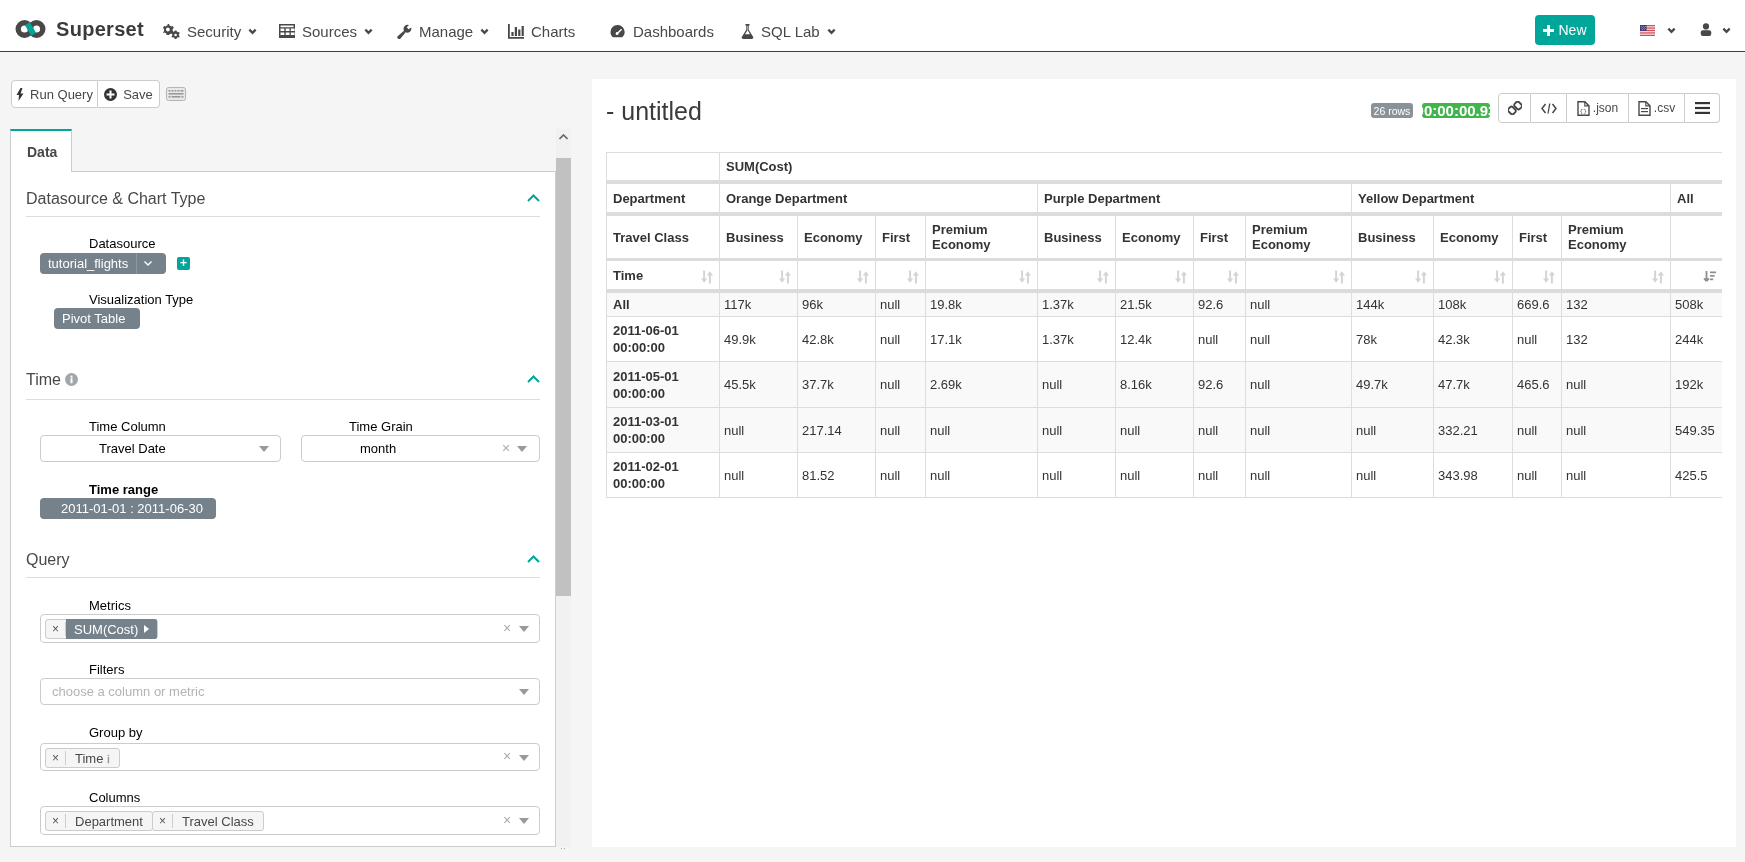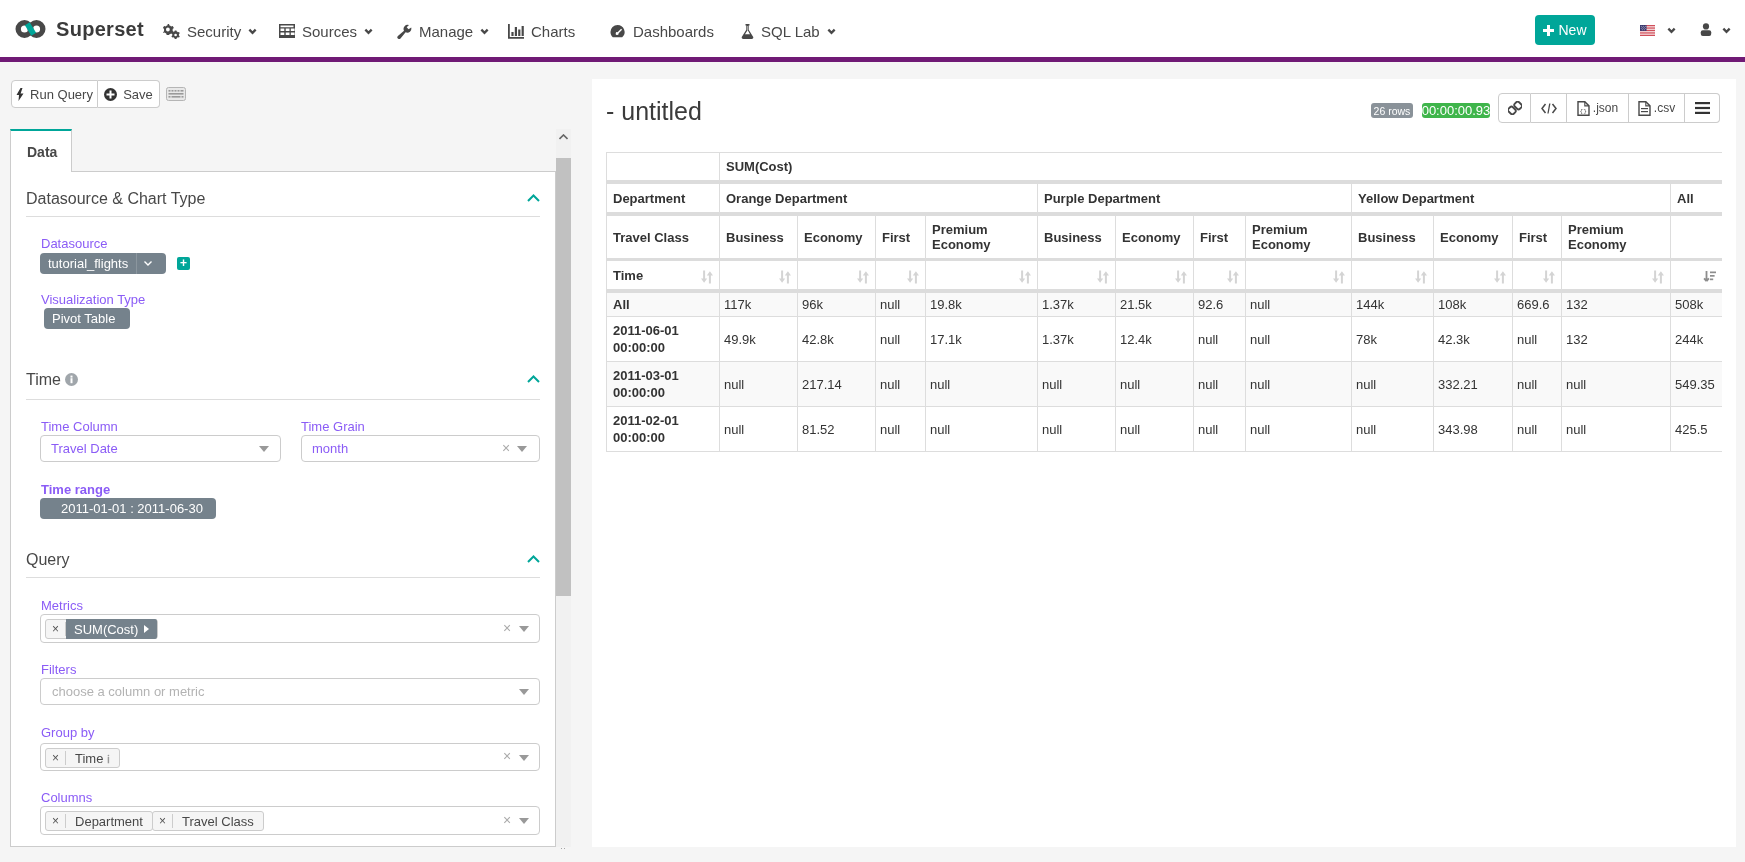--- a/index.html
+++ b/index.html
@@ -1,34 +1,34 @@
 <!DOCTYPE html>
 <html><head>
 <meta charset="utf-8">
 <style>
 * { box-sizing: border-box; margin:0; padding:0; }
 html,body { width:1745px; height:862px; overflow:hidden; }
 body { font-family:"Liberation Sans",sans-serif; background:#f5f5f5; color:#484848; position:relative; }
 .abs { position:absolute; }
 
-#nav { position:absolute; left:0; top:0; width:1745px; height:62px; background:#ffffff; border-bottom:5px solid #701a75; }
+#nav { position:absolute; left:0; top:0; width:1745px; height:52px; background:#ffffff; border-bottom:1px solid #701a75; }
 .navitem { position:absolute; top:0; height:62px; display:flex; align-items:center; gap:7px; color:#484848; font-size:15px; }
 .caret-dn { width:9px; height:9px; display:inline-block; }
 
 #lpanel { position:absolute; left:10px; top:129px; width:561px; height:718px; }
 #ltab { position:absolute; left:0; top:0; width:62px; height:42px; background:#fff; border-left:1px solid #ccc; border-right:1px solid #ccc; border-top:2px solid #00a699; }
 #ltab span { position:absolute; left:16px; top:13px; font-weight:bold; font-size:14px; color:#484848; }
 #lbody { position:absolute; left:0; top:42px; width:546px; height:676px; background:#fff; border:1px solid #ccc; border-top:1px solid #ccc; }
 #lbody-notch { position:absolute; left:1px; top:41px; width:60px; height:2px; background:#fff; z-index:3; }
 #lscroll { position:absolute; left:546px; top:0px; width:15px; height:718px; background:#f1f1f1; }
 #lthumb { position:absolute; left:546px; top:29px; width:15px; height:438px; background:#c1c1c1; }
 .sechead { font-size:16px; color:#484848; }
 .chev { position:absolute; width:13px; height:8px; }
 .hr { position:absolute; height:1px; background:#ddd; }
-.lbl { position:absolute; font-size:13px; color:#8b5cf6; }
+.lbl { position:absolute; font-size:13px; color:#000000;margin-left:48px; }
 .graybtn { position:absolute; background:#75828c; color:#fff; font-size:13px; border-radius:4px; display:flex; align-items:center; }
 .selbox { position:absolute; background:#fff; border:1px solid #ccc; border-radius:4px; }
 .token { position:absolute; top:4px; height:20px; background:#f5f5f5; border:1px solid #ccc; border-radius:3px; font-size:13px; color:#484848; display:flex; align-items:center; }
 .token .x { padding:0 6px; border-right:1px solid #ccc; color:#555; font-size:12px; }
 .token .t { padding:0 9px; }
 .selx { position:absolute; color:#aaa; font-size:14px; }
 .selcaret { position:absolute; width:0; height:0; border-left:5px solid transparent; border-right:5px solid transparent; border-top:6px solid #999; }
 
 #card { position:absolute; left:592px; top:79px; width:1144px; height:768px; background:#fff; }
 
@@ -209,21 +209,21 @@
   <div class="graybtn" style="left:30px;top:124px;width:126px;height:21px;">
     <span style="padding:0 8px;">tutorial_flights</span>
     <span style="border-left:1px solid #8b969e;height:21px;display:flex;align-items:center;padding:0 7px;">
         <svg width="8" height="5" viewBox="0 0 8 5">
           <path d="M0.5 0.5 L4 4 L7.5 0.5" fill="none" stroke="#fff" stroke-width="1.4"></path>
         </svg>
       </span>
   </div>
   <div class="abs" style="left:167px;top:128px;width:13px;height:13px;background:#00a699;border-radius:2px;color:#fff;display:flex;align-items:center;justify-content:center;font-size:12px;font-weight:bold;line-height:13px;">+</div>
   <div class="lbl" style="left:31px;top:163px;">Visualization Type</div>
-  <div class="graybtn" style="left:34px;top:179px;width:86px;height:21px;">
+  <div class="graybtn" style="left:44px;top:179px;width:86px;height:21px;">
       <span style="padding:0 8px;">Pivot Table</span>
     </div>
 
   <div class="abs sechead" style="left:16px;top:242px;">Time</div>
   <svg class="abs" style="left:55px;top:244px;" width="13" height="13" viewBox="0 0 13 13">
       <circle cx="6.5" cy="6.5" r="6.5" fill="#a0a6ab"></circle>
       <rect x="5.5" y="5.2" width="2" height="5" fill="#fff"></rect>
       <rect x="5.5" y="2.6" width="2" height="2" fill="#fff"></rect>
     </svg>
   <svg class="abs chev" style="left:517px;top:246px;" viewBox="0 0 13 8">
@@ -286,21 +286,21 @@
       <span class="t">Travel Class</span>
     </div>
     <div class="selx" style="left:462px;top:5px;">×</div>
     <div class="selcaret" style="left:478px;top:11px;"></div>
   </div>
 </div>
 <div class="abs" style="left:560px;top:847px;width:9px;height:4px;color:#999;font-size:9px;line-height:3px;">··</div>
 <div id="card">
   <div class="abs" style="left:14px;top:18px;font-size:25px;color:#3b3b3b;">- untitled</div>
   <div class="abs" style="left:779px;top:24px;width:42px;height:15px;background:#8a9299;border-radius:3px;color:#fff;font-size:10.5px;display:flex;align-items:center;justify-content:center;">26 rows</div>
-  <div class="abs" style="left:830px;top:24px;width:68px;height:15px;background:#3fb54b;border-radius:3px;color:#fff;font-size:13px;font-weight:normal;display:flex;align-items:center;justify-content:center;">00:00:00.93</div>
+  <div class="abs" style="left:830px;top:24px;width:68px;height:15px;background:#3fb54b;border-radius:3px;color:#fff;font-size:15px;font-weight:bold;display:flex;align-items:center;justify-content:center;">00:00:00.93</div>
   <div class="abs" style="left:906px;top:14px;height:30px;display:flex;">
     <div class="tbtn" style="width:33px;border-radius:4px 0 0 4px;">
         <svg width="14" height="14" viewBox="0 0 14 14">
           <g fill="none" stroke="#484848" stroke-width="1.8">
             <rect x="0.9" y="5.9" width="6" height="7.2" rx="2" transform="rotate(-45 3.9 9.5)"></rect>
             <rect x="7.1" y="0.9" width="6" height="7.2" rx="2" transform="rotate(-45 10.1 4.5)"></rect>
           </g>
         </svg>
       </div>
     <div class="tbtn" style="width:36px;border-left:none;">
@@ -484,20 +484,36 @@
           <td>1.37k</td>
           <td>12.4k</td>
           <td>null</td>
           <td>null</td>
           <td>78k</td>
           <td>42.3k</td>
           <td>null</td>
           <td>132</td>
           <td>244k</td>
         </tr>
+    <tr class="dr2 odd h46">
+          <td>2011-05-01<br>00:00:00</td>
+          <td>45.5k</td>
+          <td>37.7k</td>
+          <td>null</td>
+          <td>2.69k</td>
+          <td>null</td>
+          <td>8.16k</td>
+          <td>92.6</td>
+          <td>null</td>
+          <td>49.7k</td>
+          <td>47.7k</td>
+          <td>465.6</td>
+          <td>null</td>
+          <td>192k</td>
+        </tr>
     <tr class="dr2 odd">
           <td>2011-03-01<br>00:00:00</td>
           <td>null</td>
           <td>217.14</td>
           <td>null</td>
           <td>null</td>
           <td>null</td>
           <td>null</td>
           <td>null</td>
           <td>null</td>

